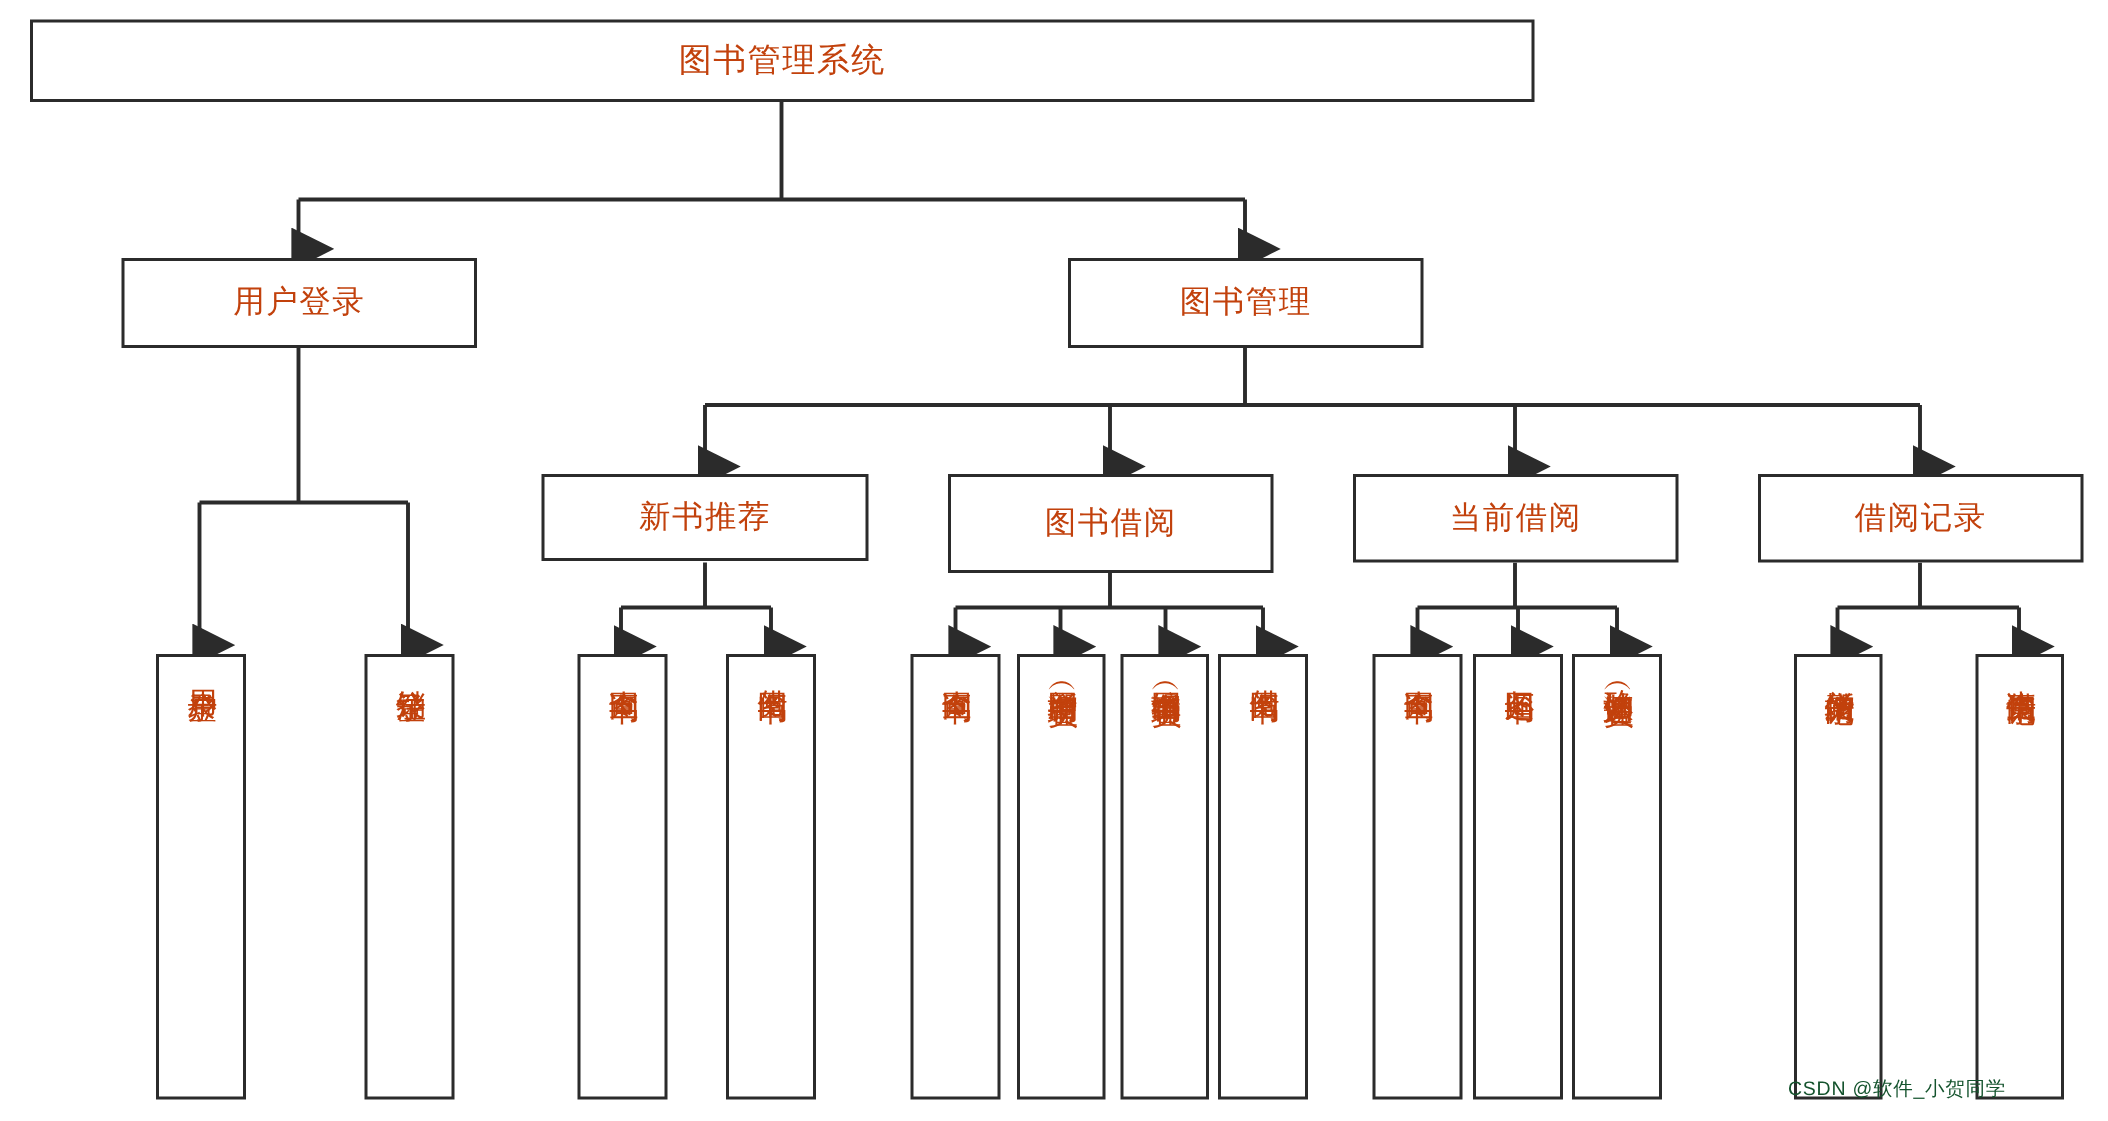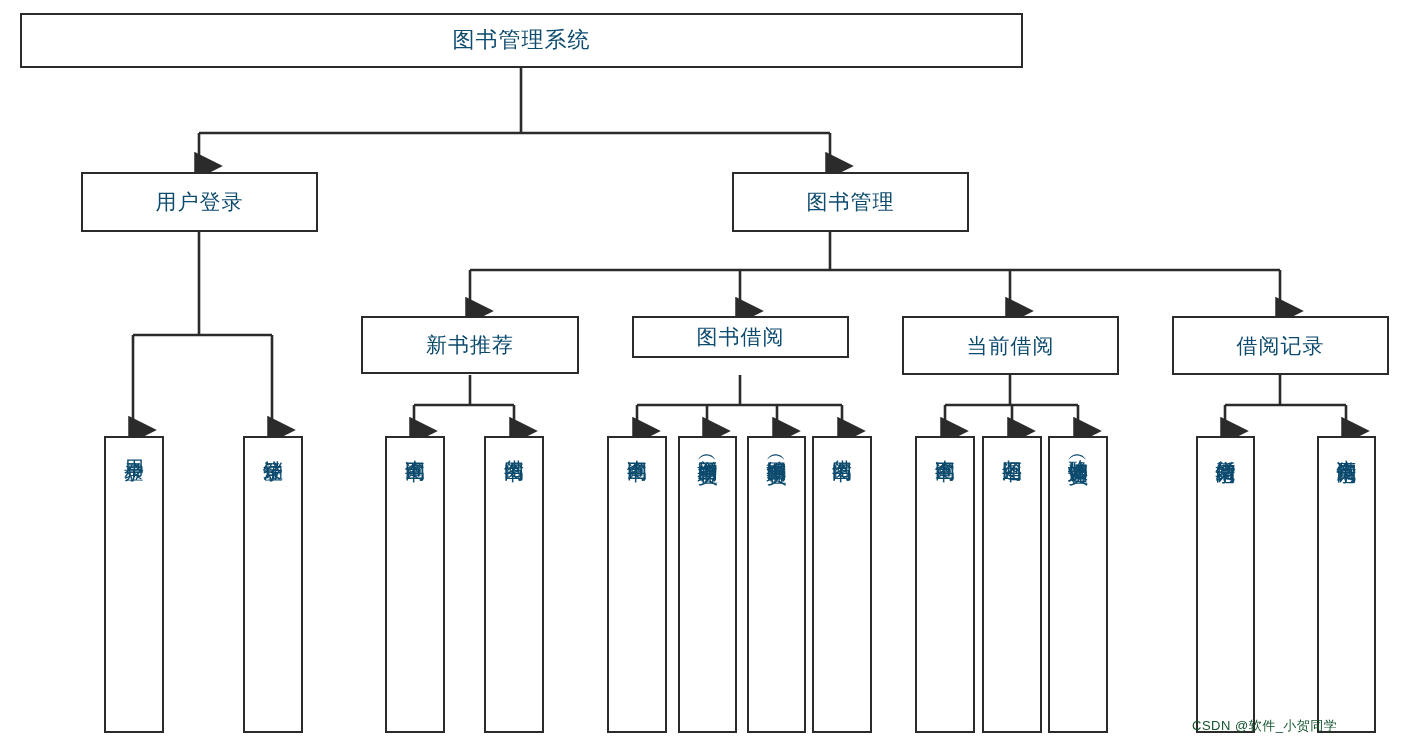--- a/index.html
+++ b/index.html
@@ -26,21 +26,21 @@
     pointer-events: none;
   }
   .node {
     position: absolute;
     box-sizing: border-box;
     background: #ffffff;
     border: 2px solid #2b2b2b;
     display: flex;
     align-items: center;
     justify-content: center;
-    color: #0c4a6e;
+    color: #c2410c;
   }
   .node.horiz {
     font-size: 21px;
     letter-spacing: 1px;
     line-height: 1.2;
   }
   .node.vert {
     font-size: 20px;
     line-height: 1.35;
     letter-spacing: 1px;
@@ -122,28 +122,28 @@
     </g>
   </svg>
 
   <div class="node horiz title" style="left:20px; top:13px; width:1003px; height:55px;">
     <span>图书管理系统</span>
   </div>
 
   <div class="node horiz" style="left:81px; top:172px; width:237px; height:60px;">
     <span>用户登录</span>
   </div>
-  <div class="node horiz" style="left:732px; top:172px; width:237px; height:60px;">
+  <div class="node horiz" style="left:712px; top:172px; width:237px; height:60px;">
     <span>图书管理</span>
   </div>
 
   <div class="node horiz" style="left:361px; top:316px; width:218px; height:58px;">
     <span>新书推荐</span>
   </div>
-  <div class="node horiz" style="left:632px; top:316px; width:217px; height:42px;">
+  <div class="node horiz" style="left:632px; top:316px; width:217px; height:66px;">
     <span>图书借阅</span>
   </div>
   <div class="node horiz" style="left:1172px; top:316px; width:217px; height:59px;">
     <span>借阅记录</span>
   </div>
   <div class="node horiz" style="left:902px; top:316px; width:217px; height:59px;">
     <span>当前借阅</span>
   </div>
 
   <div class="node vert" style="left:104px; top:436px; width:60px; height:297px;">

